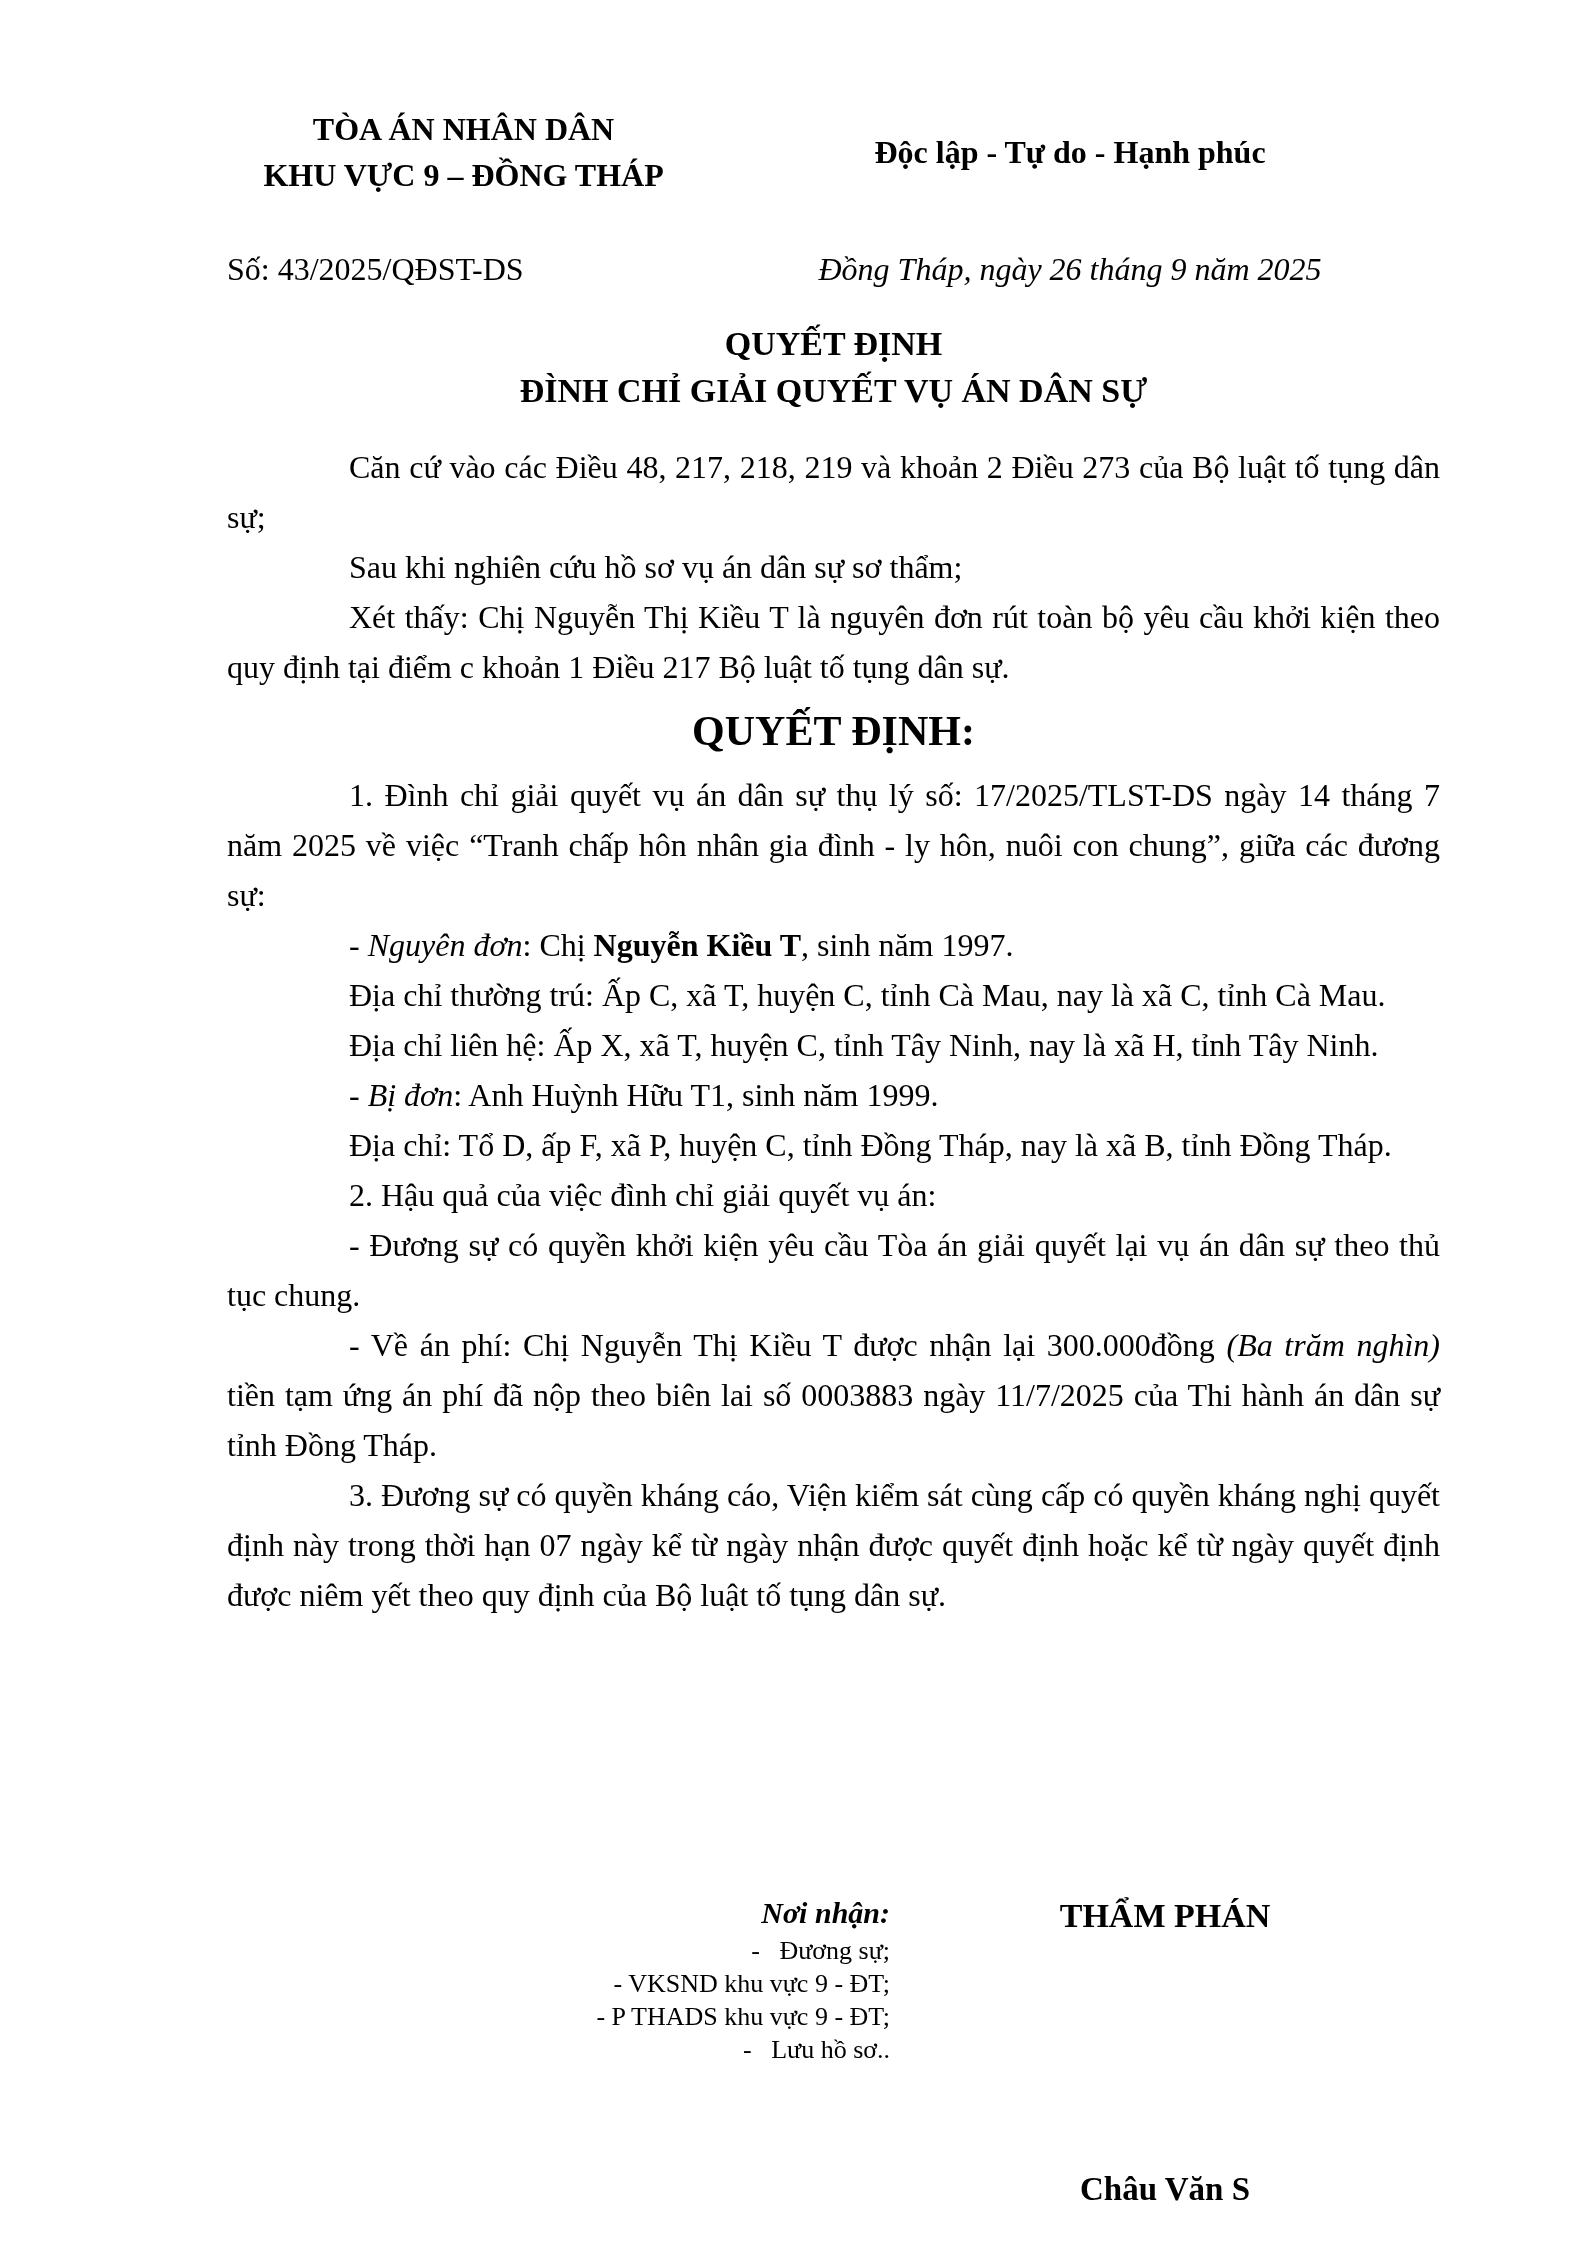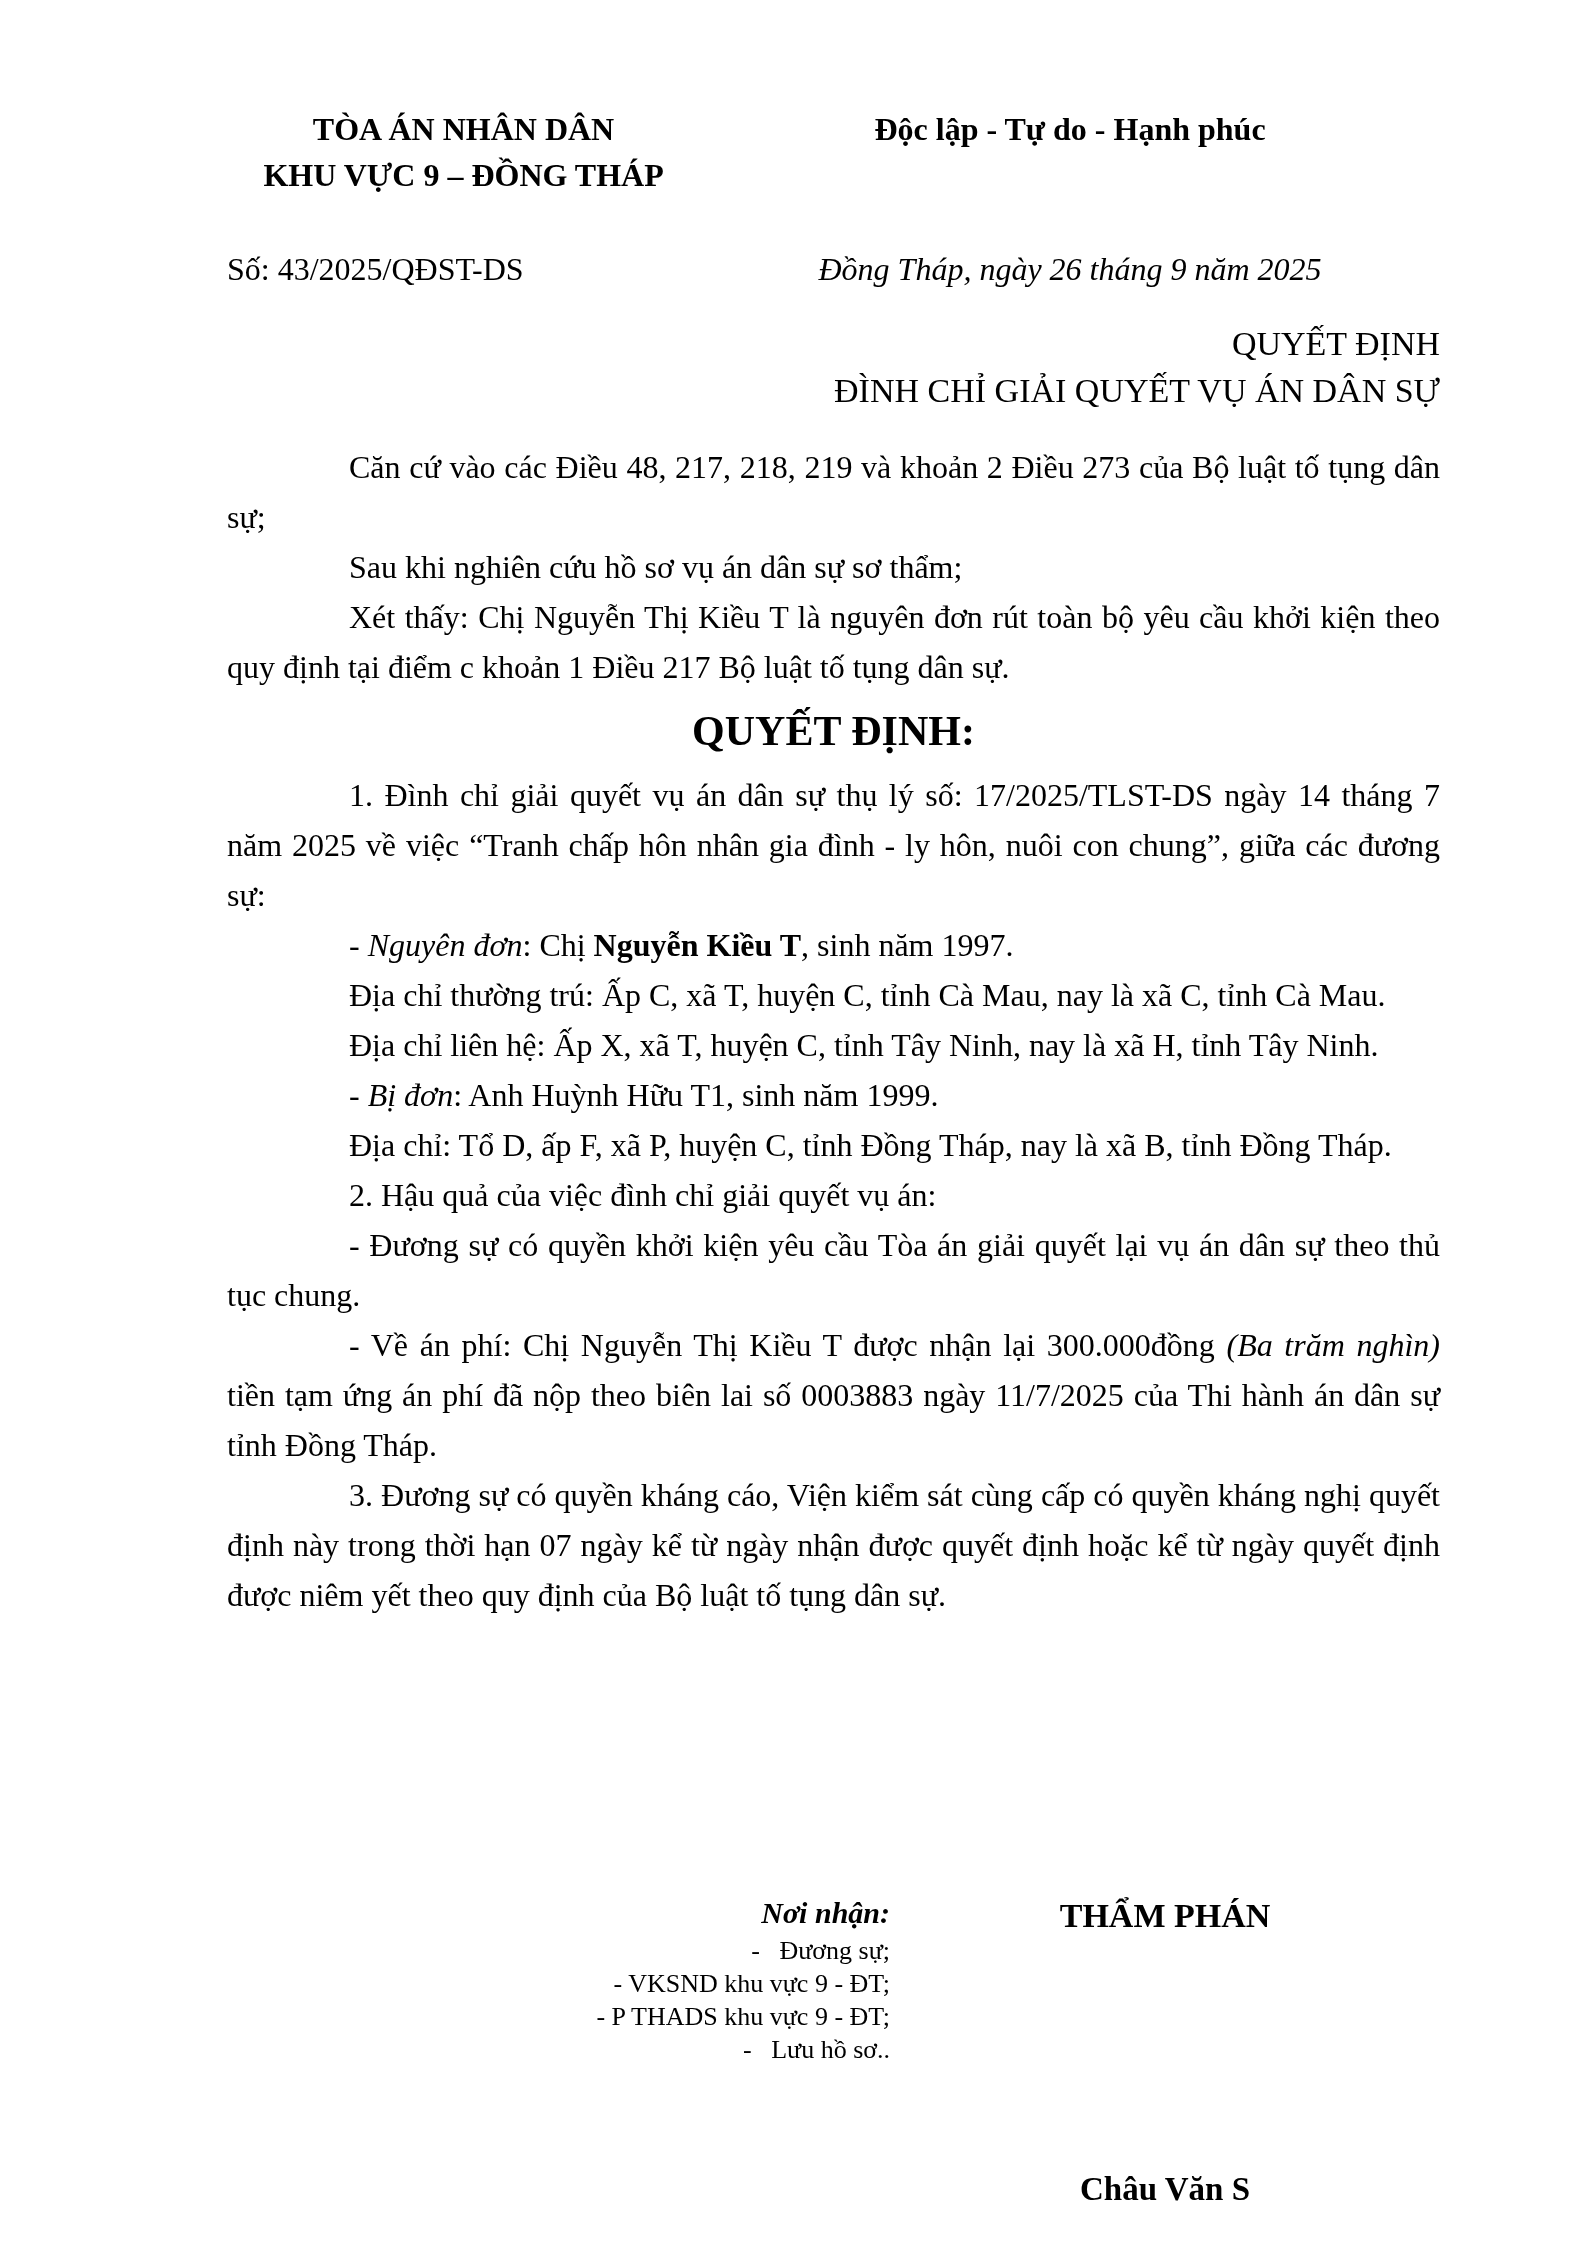--- a/index.html
+++ b/index.html
@@ -8,29 +8,29 @@
     width: 1586px;
     height: 2244px;
     background: #ffffff;
     color: #000000;
     font-family: "Liberation Serif", "DejaVu Serif", serif;
     box-sizing: border-box;
     padding: 106px 146px 0 227px;
     overflow: hidden;
   }
   
-  .header-row { display:flex; }
+  .header-row { display:flex;align-items:center; }
   .hcol { text-align:center; font-weight:bold; font-size:32px; line-height:46px; }
   .hcol-left  { width:39%; }
   .hcol-right { width:61%; }
   .meta-row { display:flex; margin-top:48px; font-size:32px; line-height:46px; }
   .meta-left  { width:39%; text-align:left; }
   .meta-right { width:61%; text-align:center; font-style:italic; }
   
-  .title-block { text-align:right; margin-top:28px; font-weight:normal; font-size:34px; line-height:47px; }
+  .title-block { text-align:center; margin-top:28px; font-weight:bold; font-size:34px; line-height:47px; }
   
   .body-block { margin-top:28px; font-size:32px; line-height:50px; }
   .para { margin:0; text-align:justify; text-indent:122px; }
   .decision-heading { text-align:center; font-weight:bold; font-size:42px; line-height:50px; margin:14px 0; }
   
   .footer-row { position:absolute; top:1892px; left:227px; right:146px; display:flex; }
   .footer-left { flex:1;text-align:right; }
   .recipients-label { font-size:30px; font-weight:bold; font-style:italic; line-height:42px; }
   .recipient-item { font-size:26px; line-height:33px; white-space:pre-wrap; }
   .footer-right { width:550px; text-align:center; }

